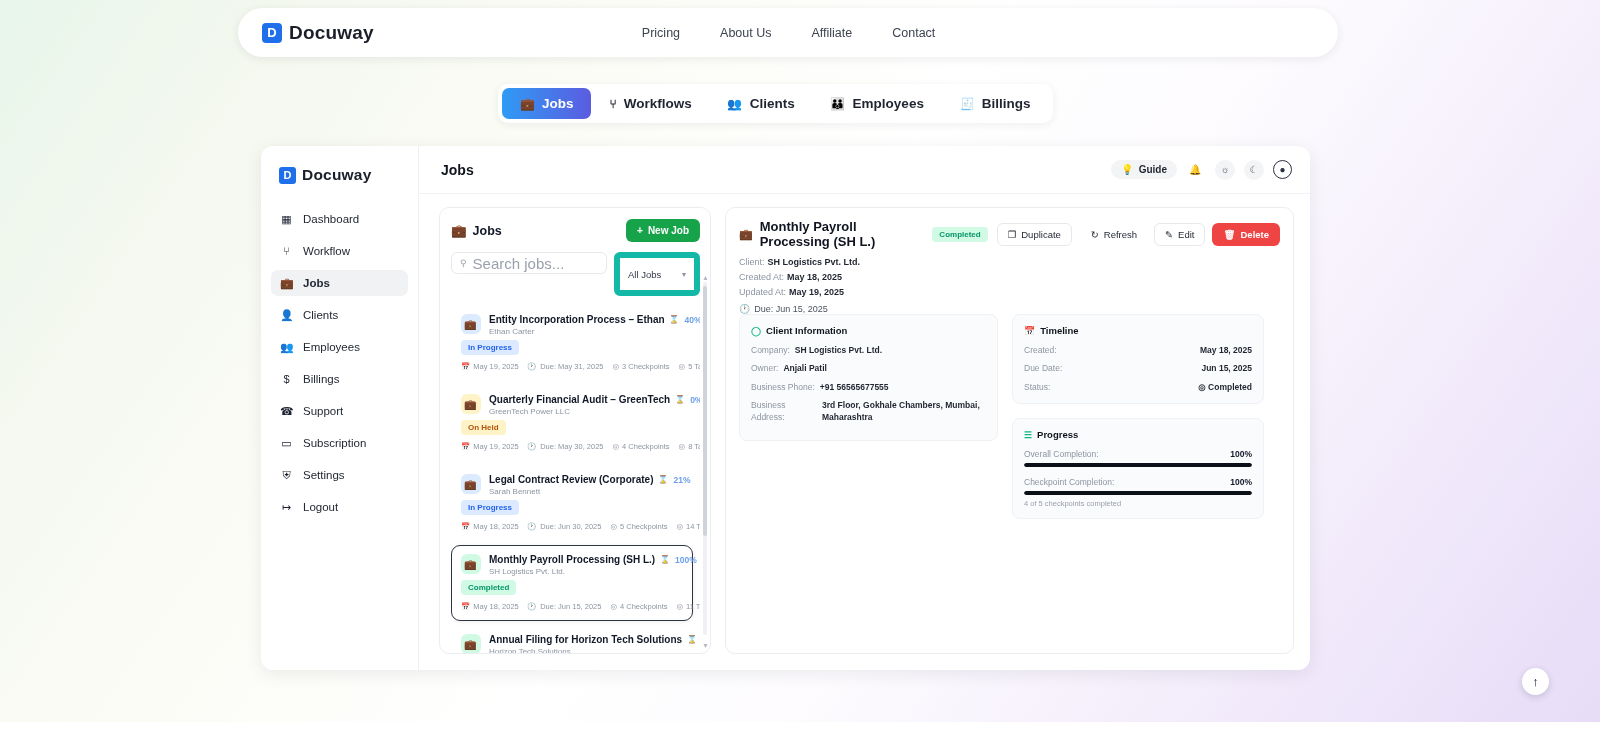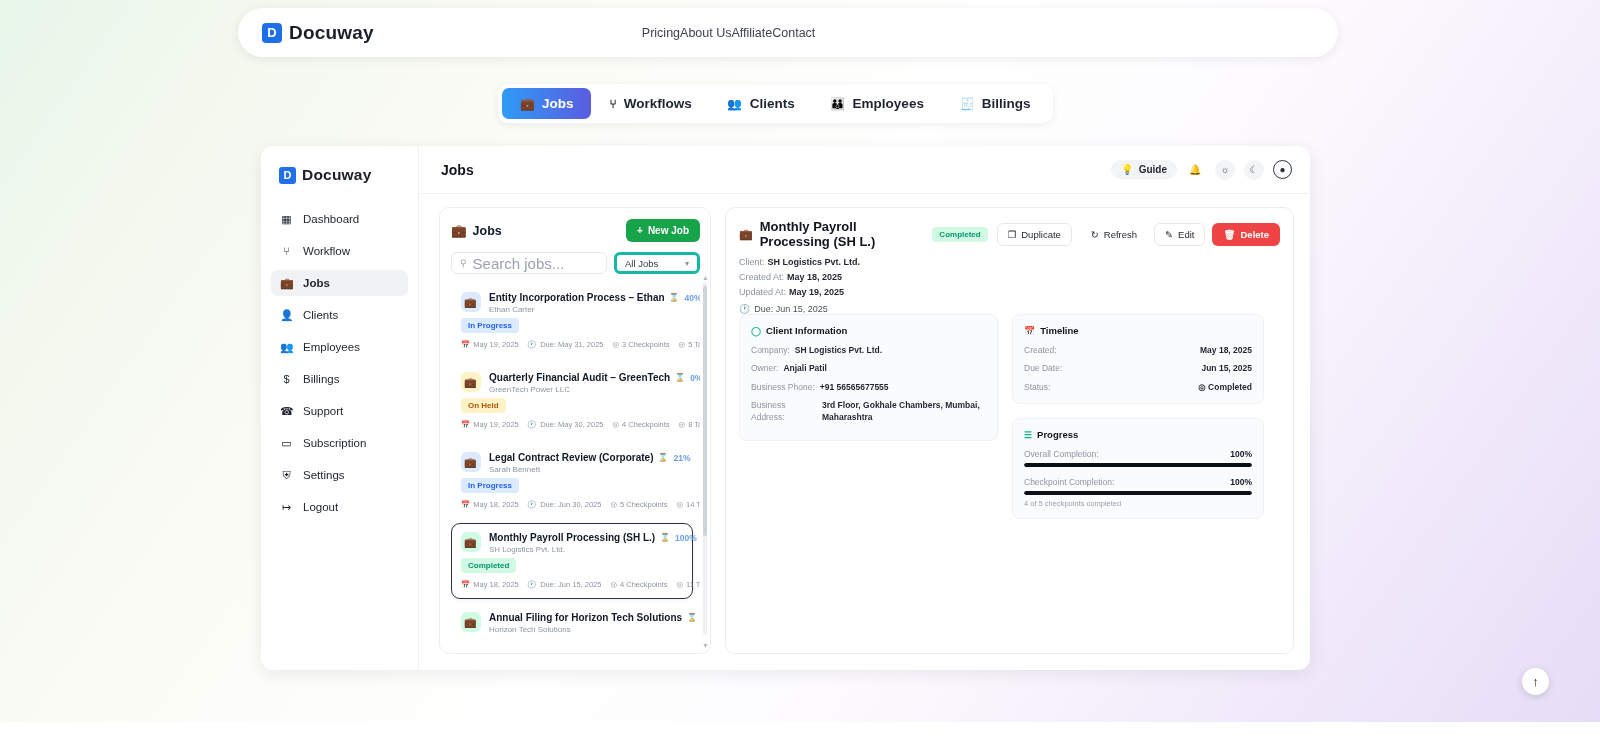--- a/index.html
+++ b/index.html
@@ -19,21 +19,21 @@
     box-shadow: 0 2px 10px rgba(16,24,40,.08);
     display: flex; align-items: center; padding: 0 14px;
   }
   .brand { display: flex; align-items: center; gap: 7px; padding-left: 10px; }
   .brand-mark {
     width: 20px; height: 20px; border-radius: 4px; background: #1f6feb;
     display: flex; align-items: center; justify-content: center;
     color: #fff; font-size: 13px; font-weight: 700;
   }
   .brand-name { font-size: 19px; font-weight: 600; letter-spacing: .2px; color: #1b1f2a; }
-  .nav-links { display: flex; align-items: center; margin-left: 268px; }
+  .nav-links { display: flex; align-items: center; gap: 40px; margin-left: 268px; }
   .nav-links a { font-size: 12.5px; color: #3d4350; text-decoration: none; }
   .nav-actions { margin-left: auto; display: flex; align-items: center; gap: 10px; }
   .btn-login {
     background: #05060a; color: #fff; font-size: 13px; font-weight: 600;
     border: none; border-radius: 20px; padding: 9px 26px; cursor: pointer;
   }
   .btn-signup {
     background: #fff; color: #111827; font-size: 13px; font-weight: 600;
     border: 1px solid #e5e7eb; border-radius: 20px; padding: 8px 22px;
     cursor: pointer; display: flex; align-items: center; gap: 7px;
@@ -126,22 +126,22 @@
   .search-box {
     flex: 1; display: flex; align-items: center; gap: 6px;
     border: 1px solid #e6e8ec; border-radius: 6px; height: 22px; padding: 0 8px;
   }
   .search-box input {
     border: none; outline: none; font-size: 15px; color: #1f2430;
     font-family: inherit; width: 100%; background: transparent;
   }
   .search-box input::placeholder { color: #9aa1ad; }
   .select-box {
-    width: 86px; border: 3px solid #14b8a6; border-radius: 6px; height: 22px;
-    display: flex; align-items: center; padding: 8px 8px; font-size: 9.5px;
+    width: 86px; border: 6px solid #14b8a6; border-radius: 6px; height: 22px;
+    display: flex; align-items: center; padding: 16px 8px; font-size: 9.5px;
     color: #313846; cursor: pointer;
   }
   .select-box .caret { margin-left: auto; font-size: 8px; color: #8b93a1; }
 
   .jobs-scroll { flex: 1; overflow: hidden; padding-right: 7px; position: relative; }
   .job-card {
     border: 1px solid transparent; border-radius: 9px; padding: 8px 9px 9px;
     margin-bottom: 4px; cursor: pointer;
   }
   .job-card.selected { border-color: #2d3340; box-shadow: 0 1px 4px rgba(16,24,40,.08); }

